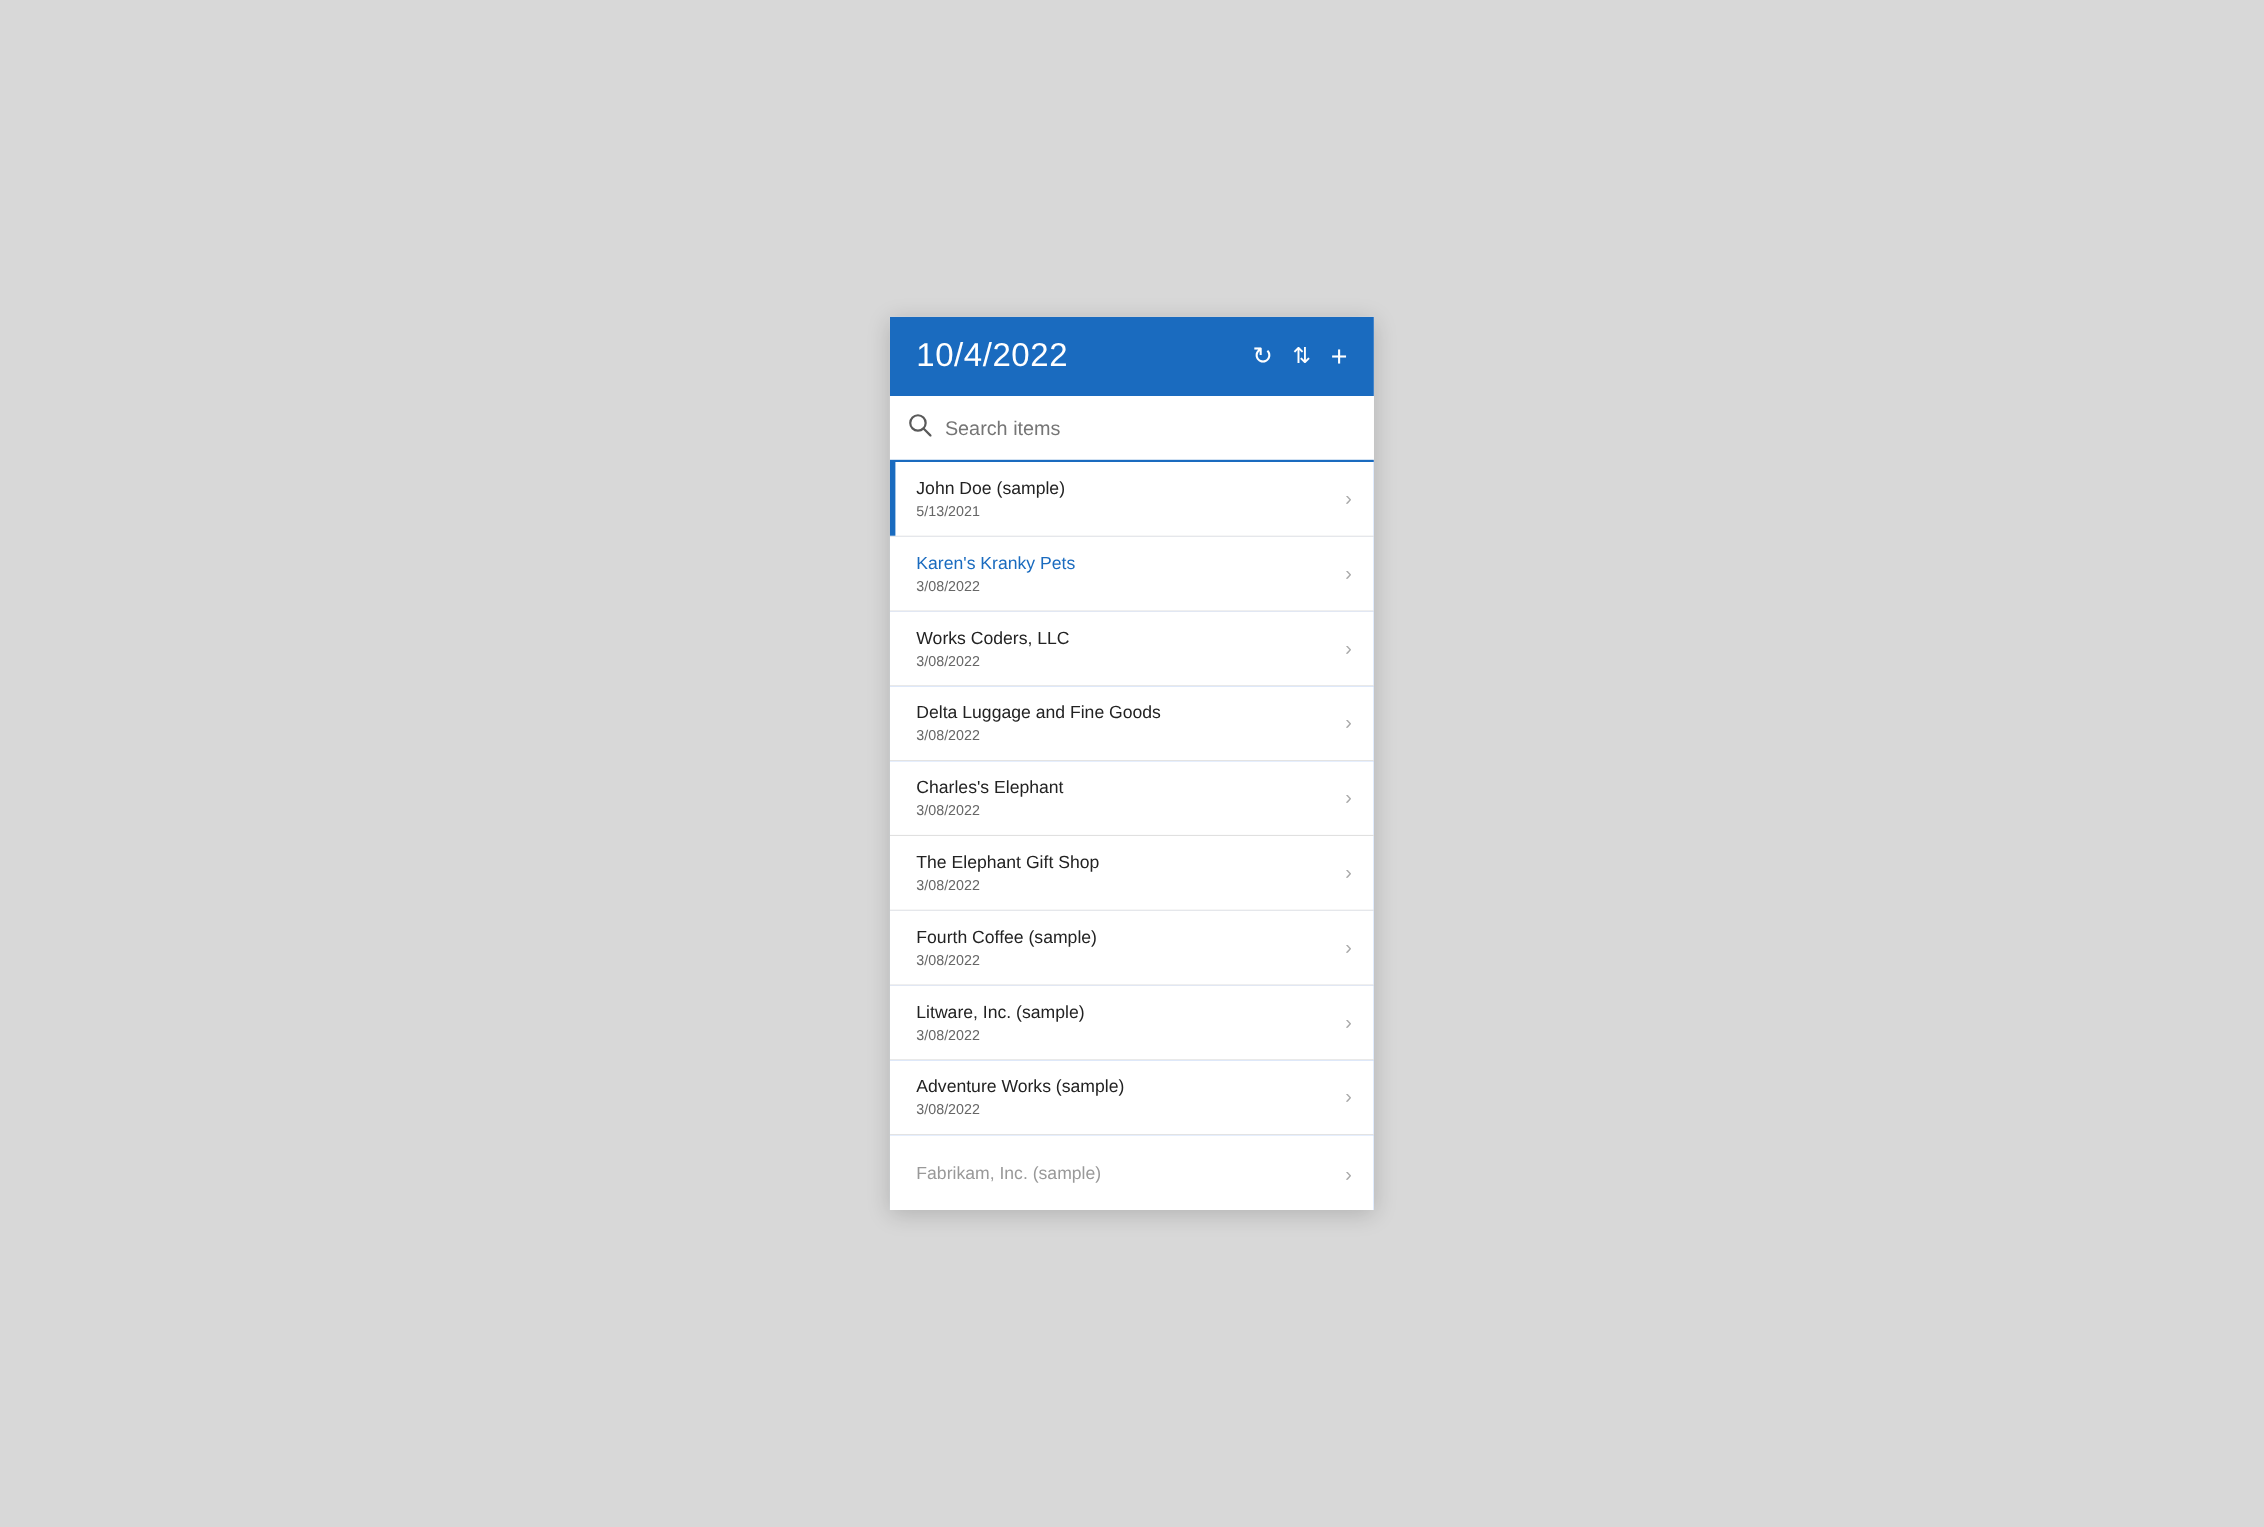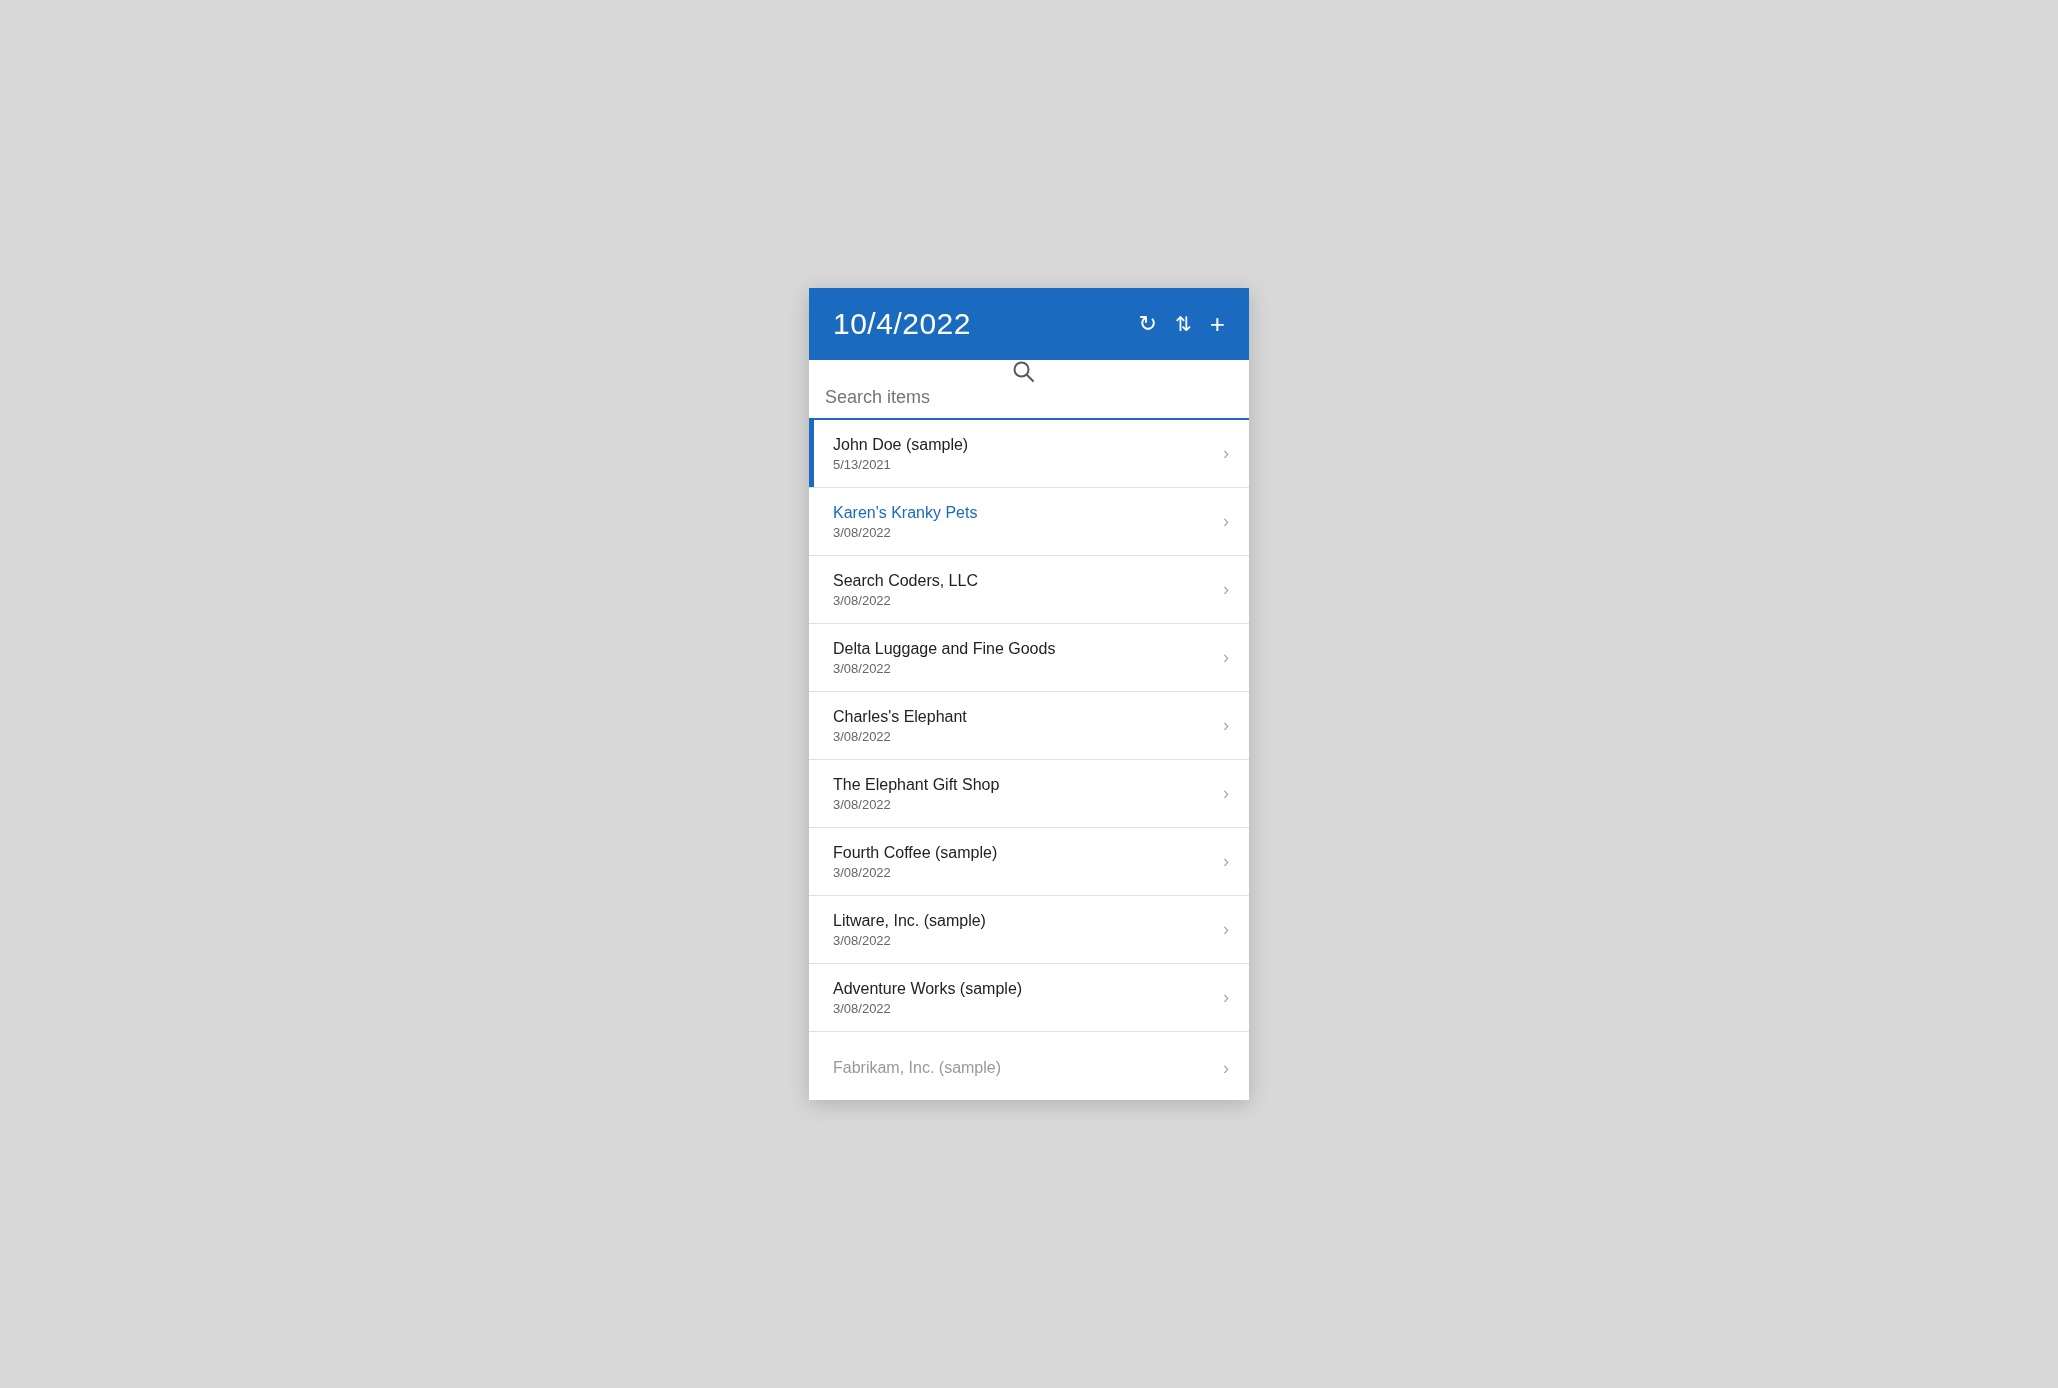--- a/index.html
+++ b/index.html
@@ -52,21 +52,20 @@
     }
 
     
     .search-bar {
       display: flex;
       align-items: center;
       padding: 0 16px;
       height: 60px;
       border-bottom: 2px solid #1a6bbf;
       background: #ffffff;
-      flex-direction: column;
     }
 
     .search-icon-wrap {
       margin-right: 12px;
       color: #5a5a5a;
       font-size: 20px;
       flex-shrink: 0;
     }
 
     .search-input {
@@ -172,21 +171,21 @@
     <div class="list-item">
       <div class="list-item-content">
         <span class="item-name link-style">Karen's Kranky Pets</span>
         <span class="item-date">3/08/2022</span>
       </div>
       <span class="chevron-icon">›</span>
     </div>
 
     <div class="list-item">
       <div class="list-item-content">
-        <span class="item-name">Search Coders, LLC</span>
+        <span class="item-name">Works Coders, LLC</span>
         <span class="item-date">3/08/2022</span>
       </div>
       <span class="chevron-icon">›</span>
     </div>
 
     <div class="list-item">
       <div class="list-item-content">
         <span class="item-name">Delta Luggage and Fine Goods</span>
         <span class="item-date">3/08/2022</span>
       </div>

